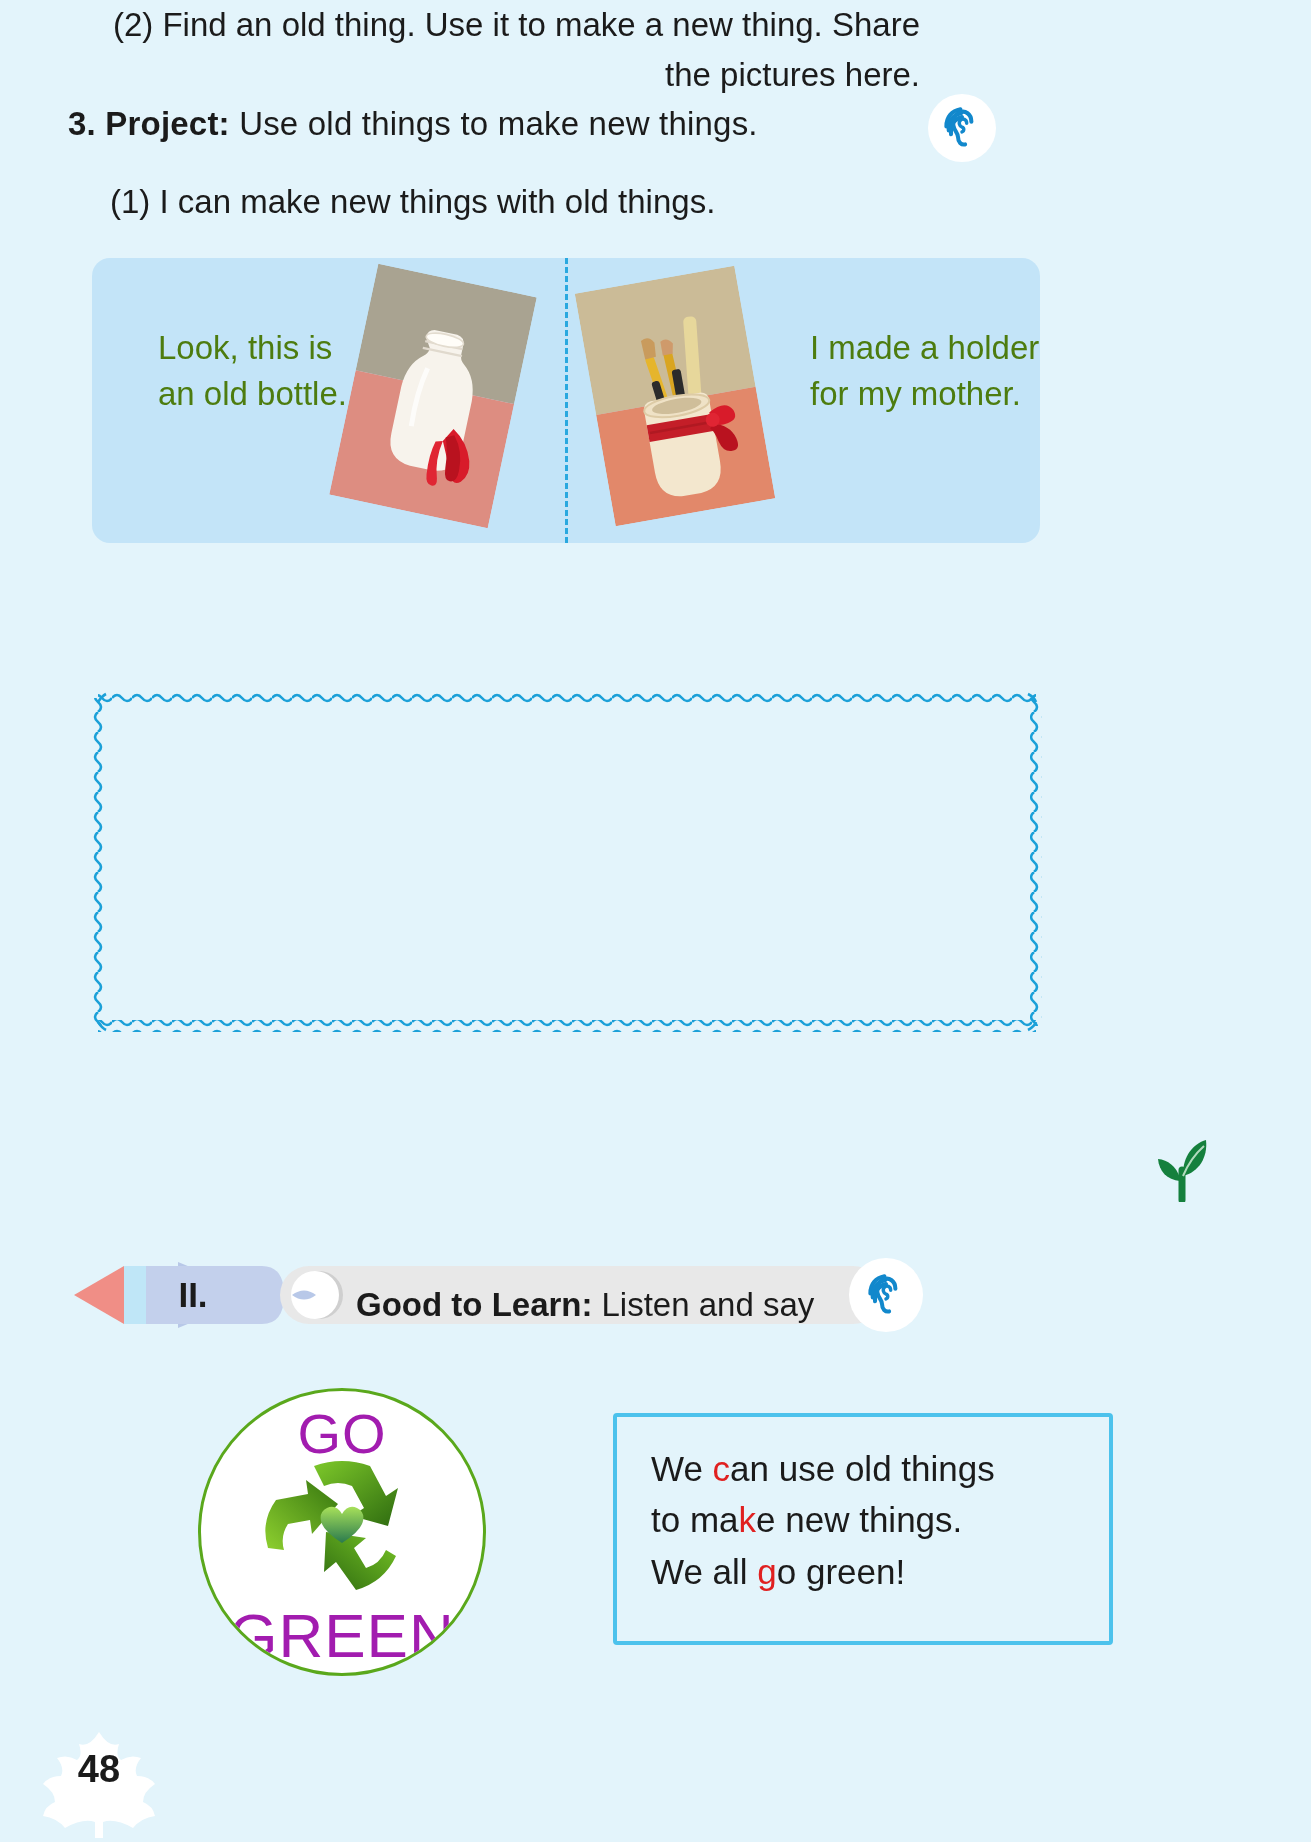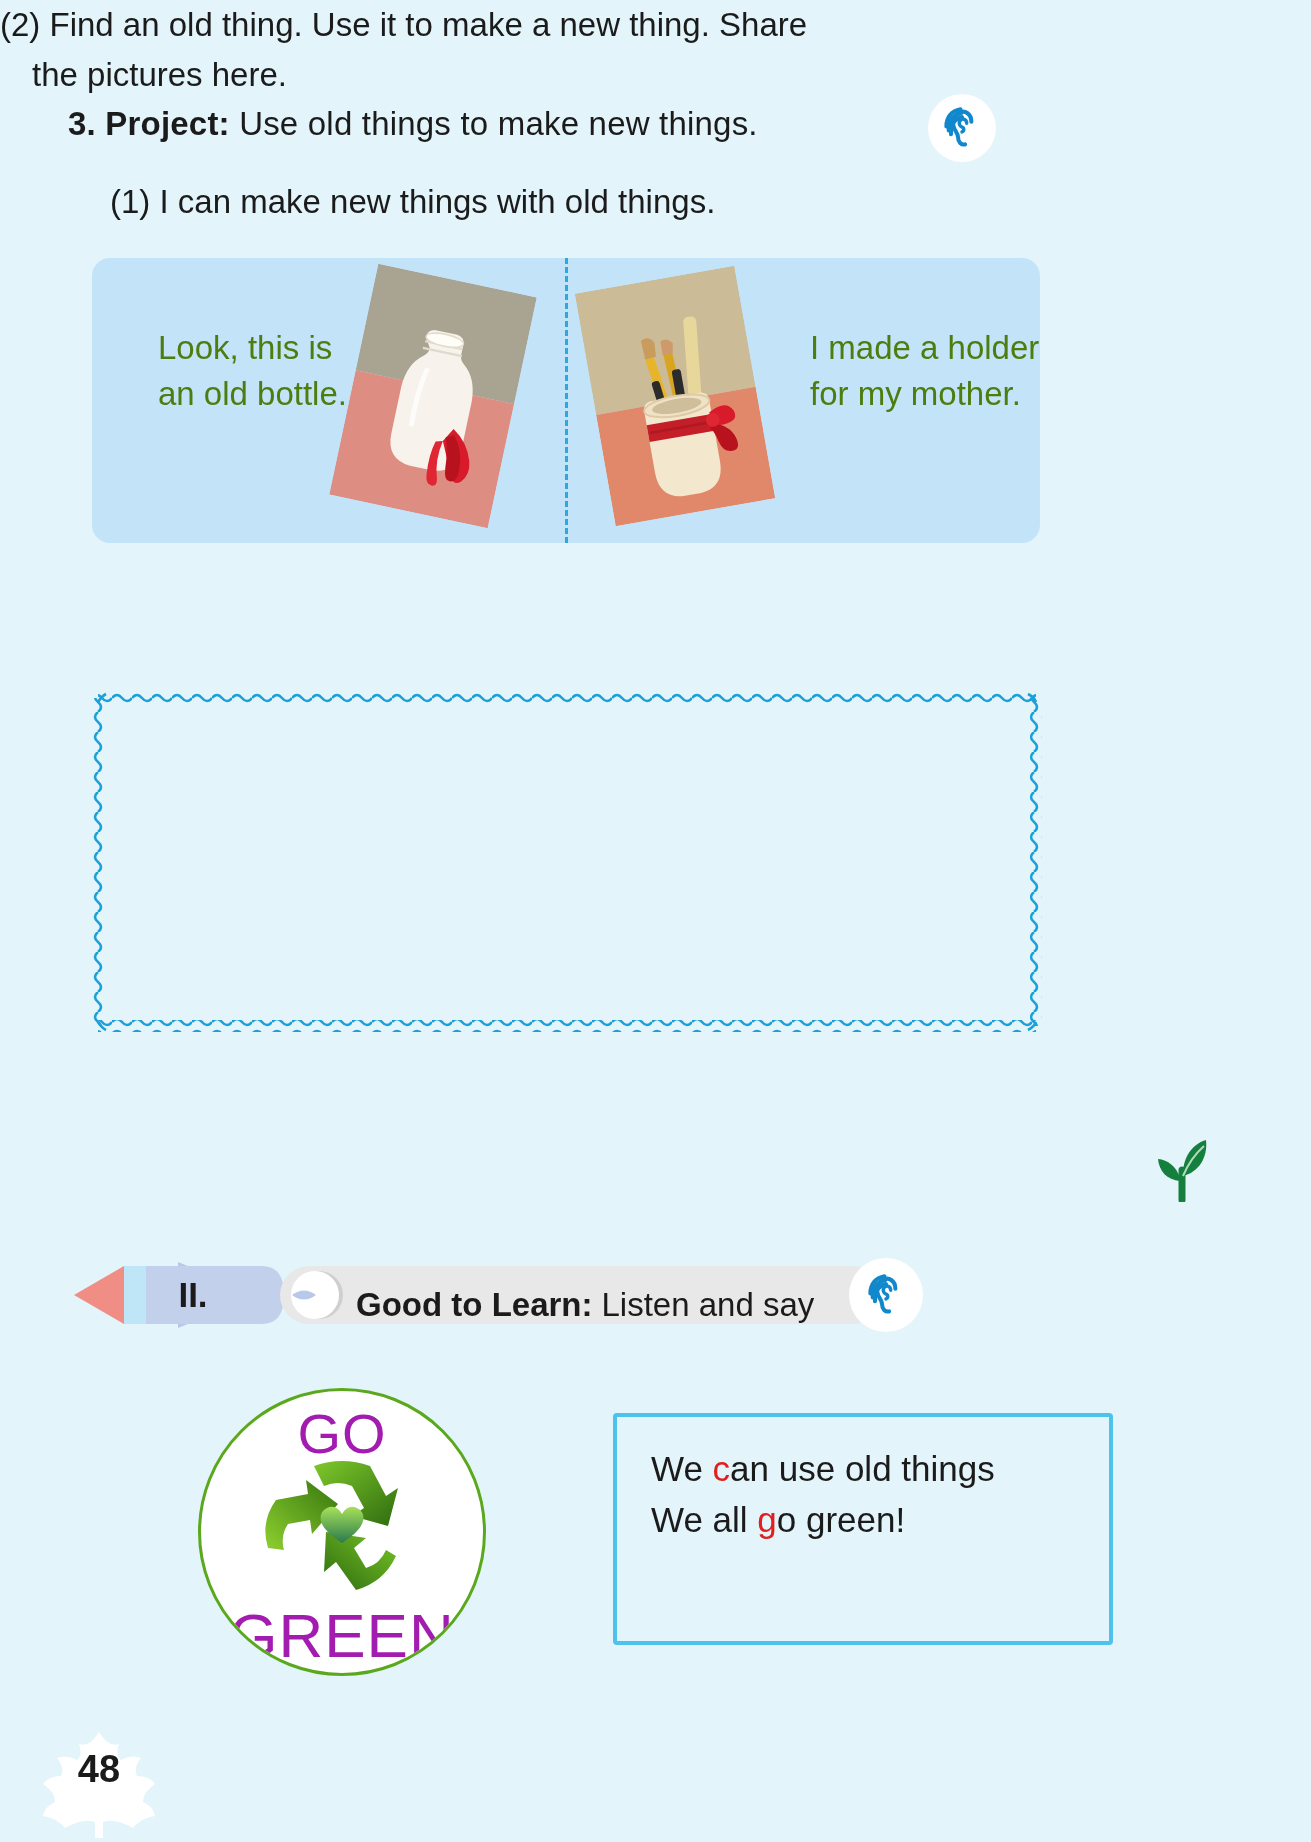--- a/index.html
+++ b/index.html
@@ -10,21 +10,21 @@
     color:#1b1b1b;
   }
 
   
   .line{position:absolute;white-space:nowrap;}
   .task-head{
     left:68px;top:105px;font-size:33px;letter-spacing:.2px;
   }
   .task-head b{font-weight:bold;}
   .sub1{left:110px;top:183px;font-size:33px;}
-  .sub2{left:110px;top:572px;font-size:33px;line-height:1.5;white-space:normal;width:920px;}
+  .sub2{left:110px;top:572px;font-size:33px;line-height:1.5;white-space:normal;width:920px;text-align:right;}
   .sub2 .ind{display:block;padding-left:32px;}
   .sub2 .first{display:block;text-indent:0;}
 
   
   .ear-badge{
     position:absolute;width:68px;height:68px;border-radius:50%;
     background:#ffffff;display:flex;align-items:center;justify-content:center;
   }
   .ear-badge svg{width:50px;height:50px;display:block;}
 
@@ -320,20 +320,23 @@
     <path d="M88 62 q6 -10 15 -6 q8 4 6 13 q-2 10 -21 22 q-19 -12 -21 -22 q-2 -9 6 -13 q9 -4 15 6 z" fill="url(#gHeart)"></path>
   </svg>
   <div class="green">GREEN</div>
 </div>
 
 <div class="saybox">
   <div>
     <span>We </span><span class="hl">c</span><span>an use old things</span>
   </div>
   <div>
+    <span>to ma</span><span class="hl">k</span><span>e new things.</span>
+  </div>
+  <div>
     <span>We all </span><span class="hl">g</span><span>o green!</span>
   </div>
 </div>
 
 <div class="pagenum">
   <svg viewBox="0 0 122 112" aria-hidden="true">
     <path d="M61 6 q10 16 20 12 q-4 12 2 16 q10 -6 20 -2 q-8 10 -4 18 q12 0 18 8 q-12 8 -12 18 q10 4 12 14 q-14 2 -22 12 q-18 -10 -30 -6 l0 16 l-8 0 l0 -16 q-12 -4 -30 6 q-8 -10 -22 -12 q2 -10 12 -14 q0 -10 -12 -18 q6 -8 18 -8 q4 -8 -4 -18 q10 -4 20 2 q6 -4 2 -16 q10 4 20 -12 z" fill="#ffffff"></path>
   </svg>
   <span>48</span>
 </div>

